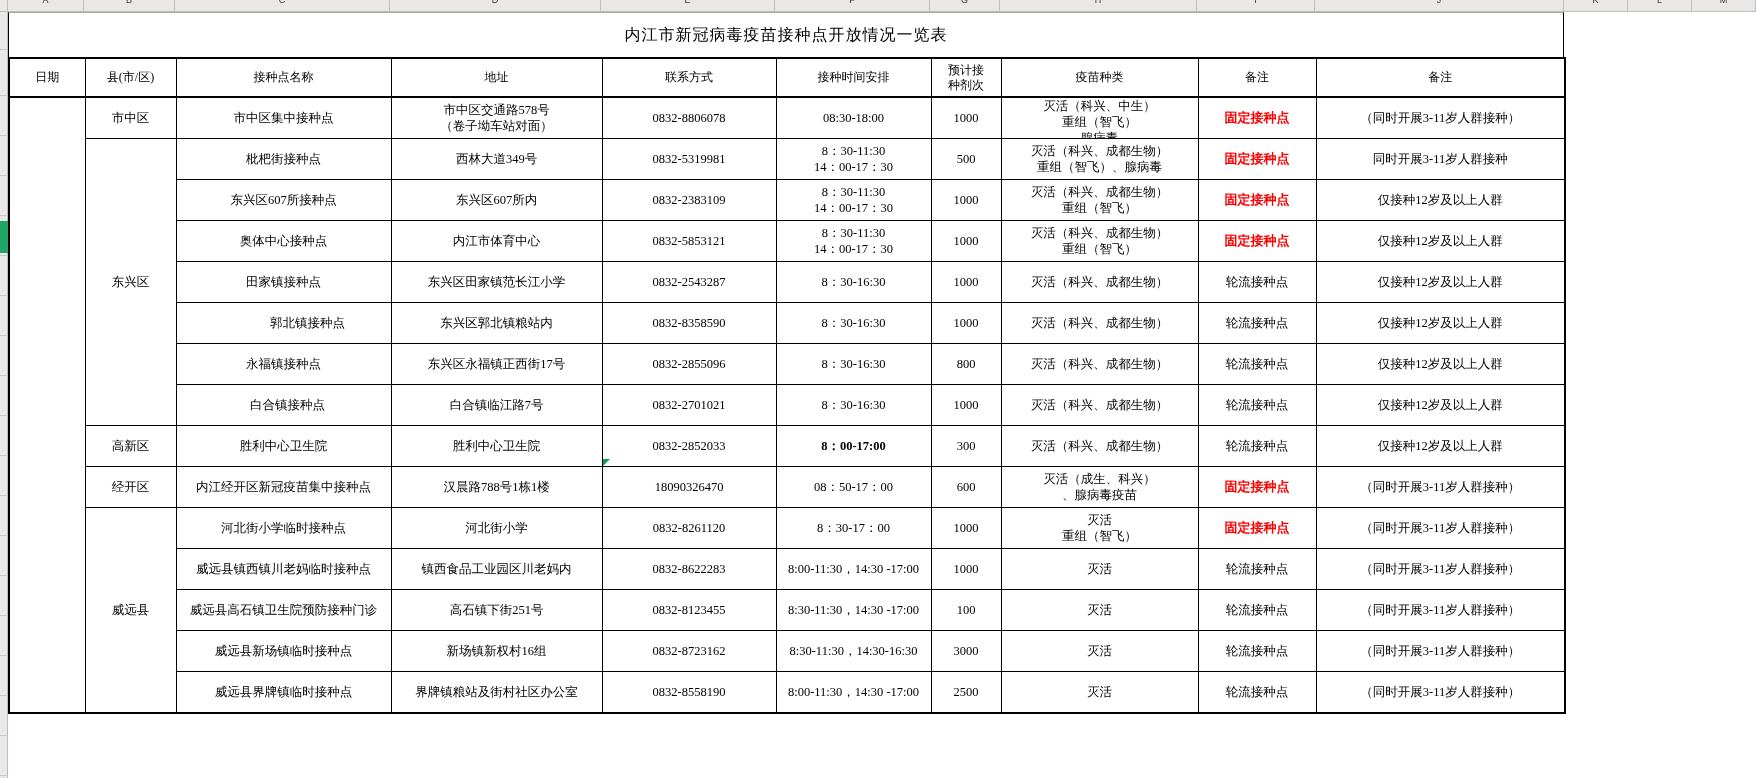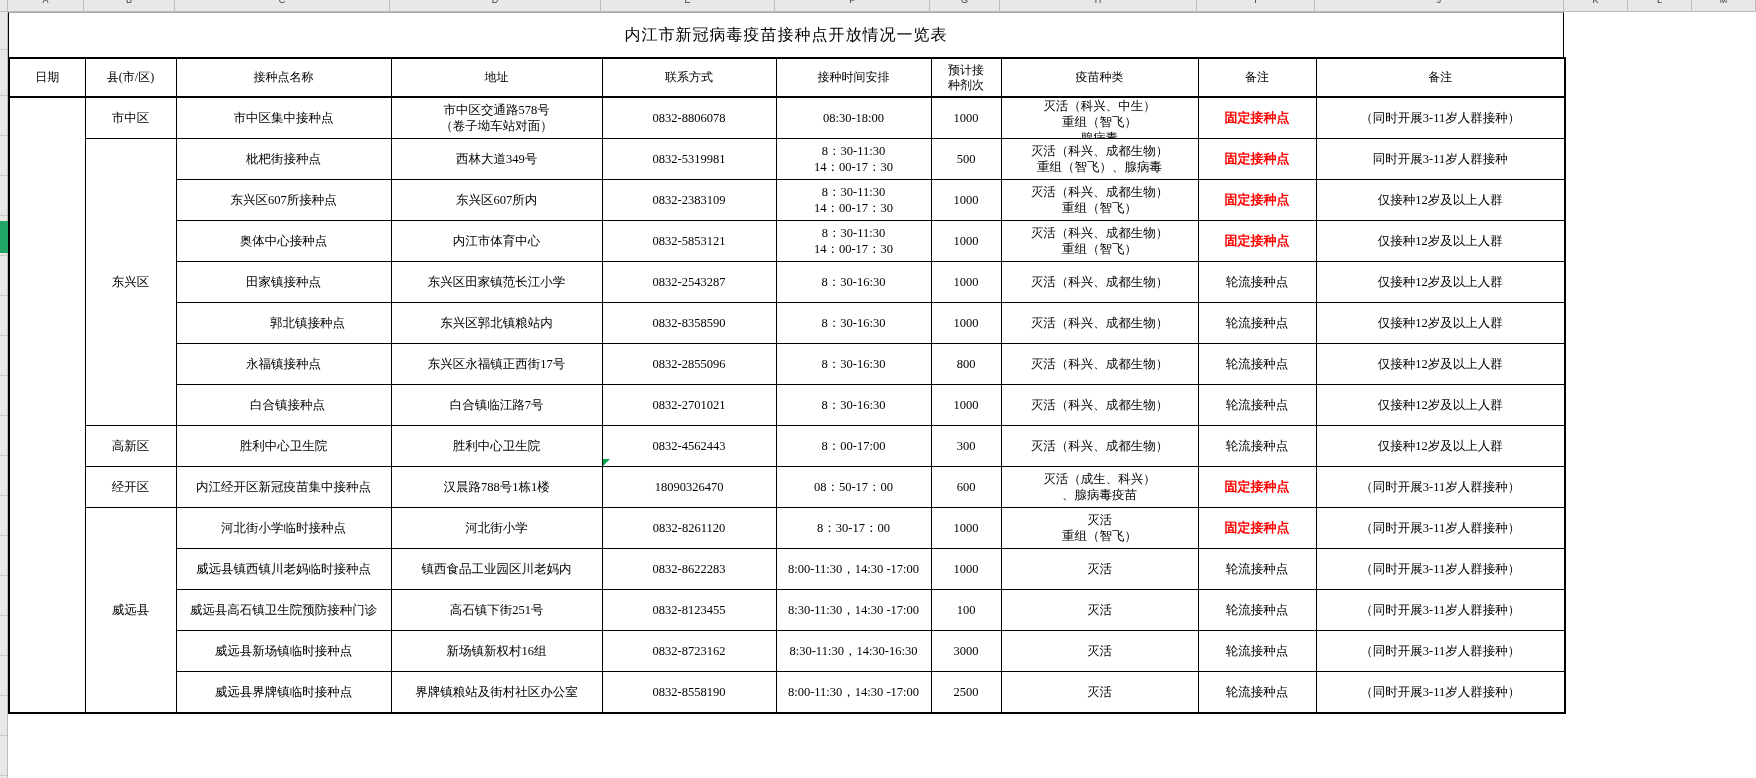--- a/index.html
+++ b/index.html
@@ -352,24 +352,24 @@
           <td>
             <div class="inner" style="height: 40px;">高新区</div>
           </td>
           <td>
             <div class="inner" style="height: 40px;">胜利中心卫生院</div>
           </td>
           <td>
             <div class="inner" style="height: 40px;">胜利中心卫生院</div>
           </td>
           <td>
-            <div class="inner" style="height: 40px;">0832-4562443</div>
-          </td>
-          <td>
-            <div class="inner" style="height: 40px;">8：00-17:00</div>
+            <div class="inner" style="height: 40px;">0832-2852033</div>
+          </td>
+          <td>
+            <div class="inner" style="height: 40px; font-weight: bold;">8：00-17:00</div>
           </td>
           <td>
             <div class="inner" style="height: 40px;">300</div>
           </td>
           <td>
             <div class="inner" style="height: 40px;">灭活（科兴、成都生物）</div>
           </td>
           <td>
             <div class="inner" style="height: 40px;">轮流接种点</div>
           </td>

